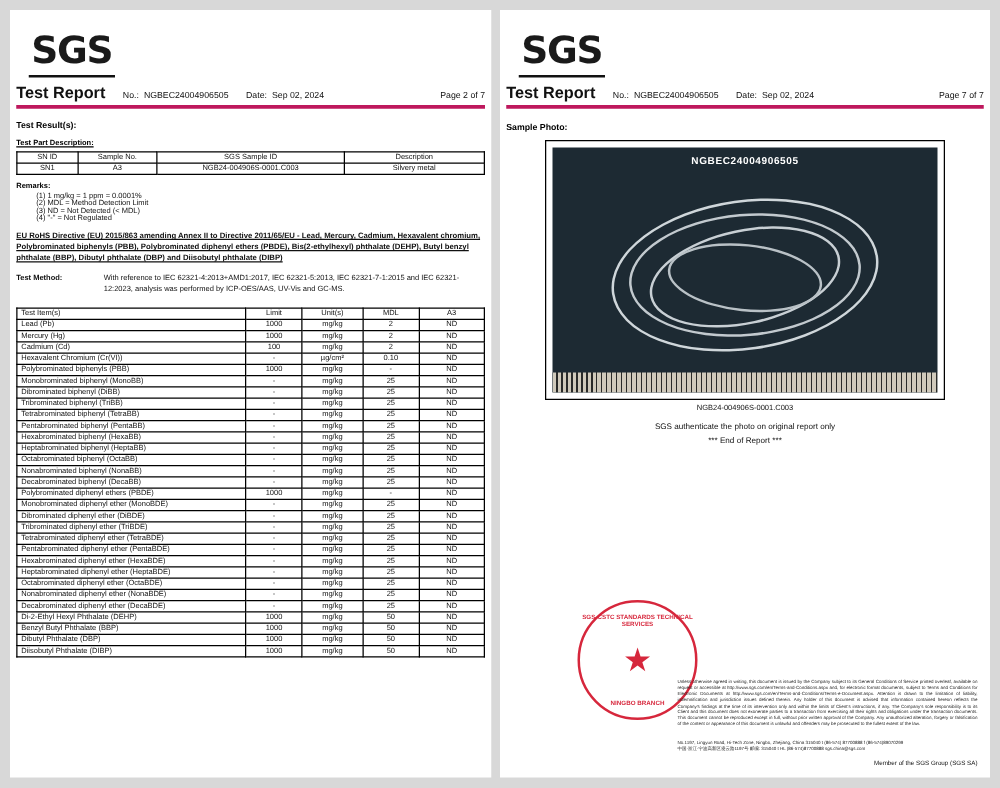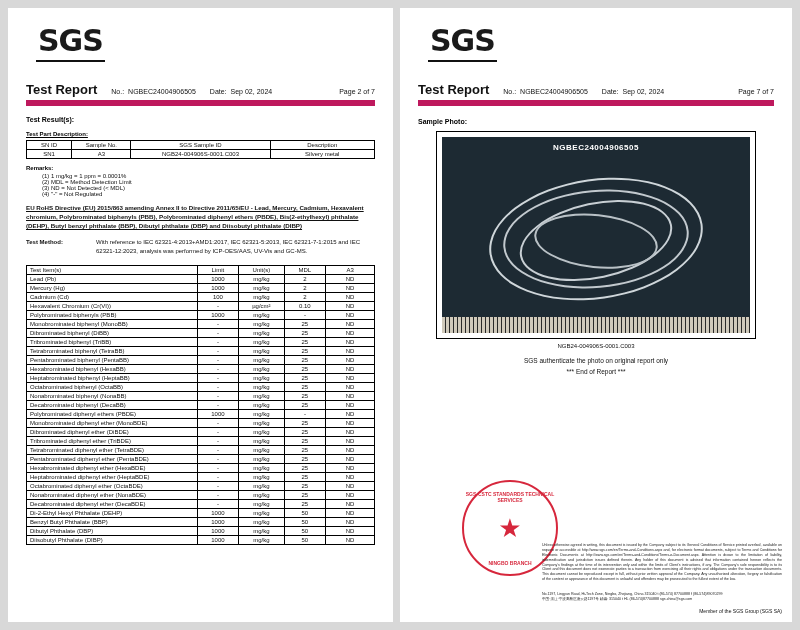--- a/index.html
+++ b/index.html
@@ -10,42 +10,42 @@
     font-family: "Liberation Sans", sans-serif;
   }
   .sheet {
     position: absolute;
     background: #ffffff;
     overflow: hidden;
   }
   #page-left  { left: 8px;  top: 8px; width: 385px; height: 614px; }
   #page-right { left: 400px; top: 8px; width: 392px; height: 614px; }
 
-  .pad { padding: 14px 18px; }
+  .pad { padding: 14px 5px; }
 
   
   .sgs-logo {
     font-family: "DejaVu Sans", sans-serif;
     font-weight: bold;
     font-size: 30px;
     letter-spacing: -1px;
     color: #1a1a1a;
     display: inline-block;
     line-height: 1;
     padding-bottom: 2px;
   }
   .logo-wrap { border-bottom: 2px solid #111; display: inline-block; padding: 0 2px 2px 2px; }
   .logo-row { margin: 4px 0 0 10px; }
 
   
   .rep-head {
     display: flex;
     align-items: baseline;
-    margin-top: 20px;
-    border-bottom: 6px solid #be185d;
+    margin-top: 4px;
+    border-bottom: 3px solid #be185d;
     padding-bottom: 3px;
   }
   .rep-title { font-size: 13px; font-weight: bold; color: #111; }
   .rep-field { font-size: 7px; margin-left: 14px; color: #111; }
   .rep-page { margin-left: auto; font-size: 7px; color: #111; }
 
   
   .t6 { font-size: 6px; }
   .t7 { font-size: 7px; }
   .bold { font-weight: bold; }

